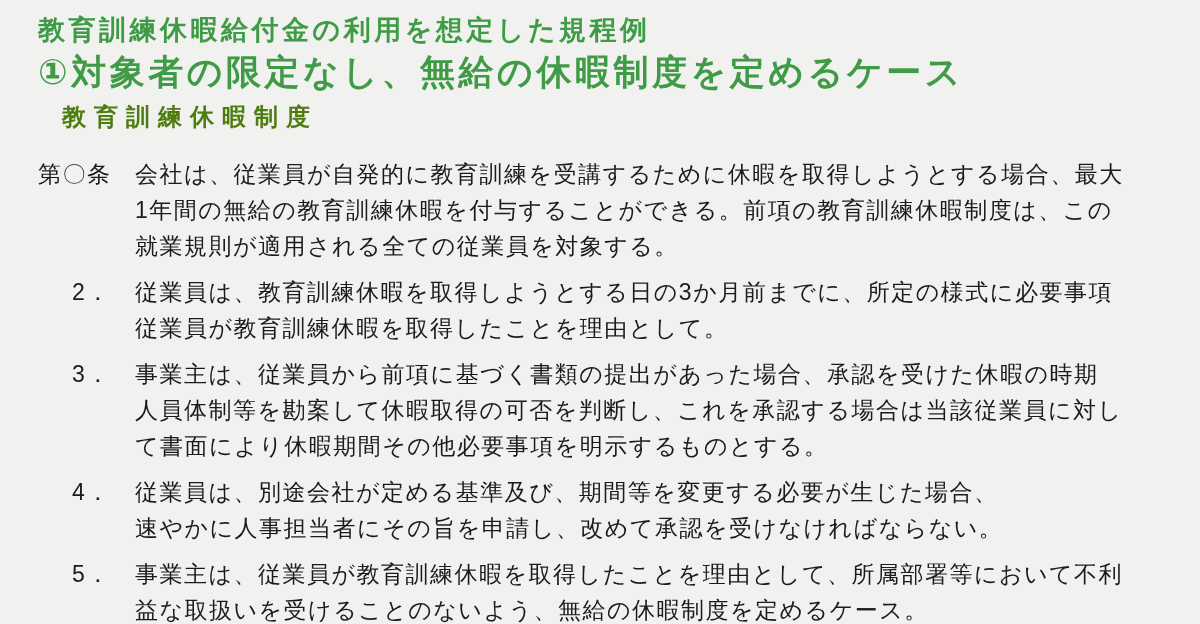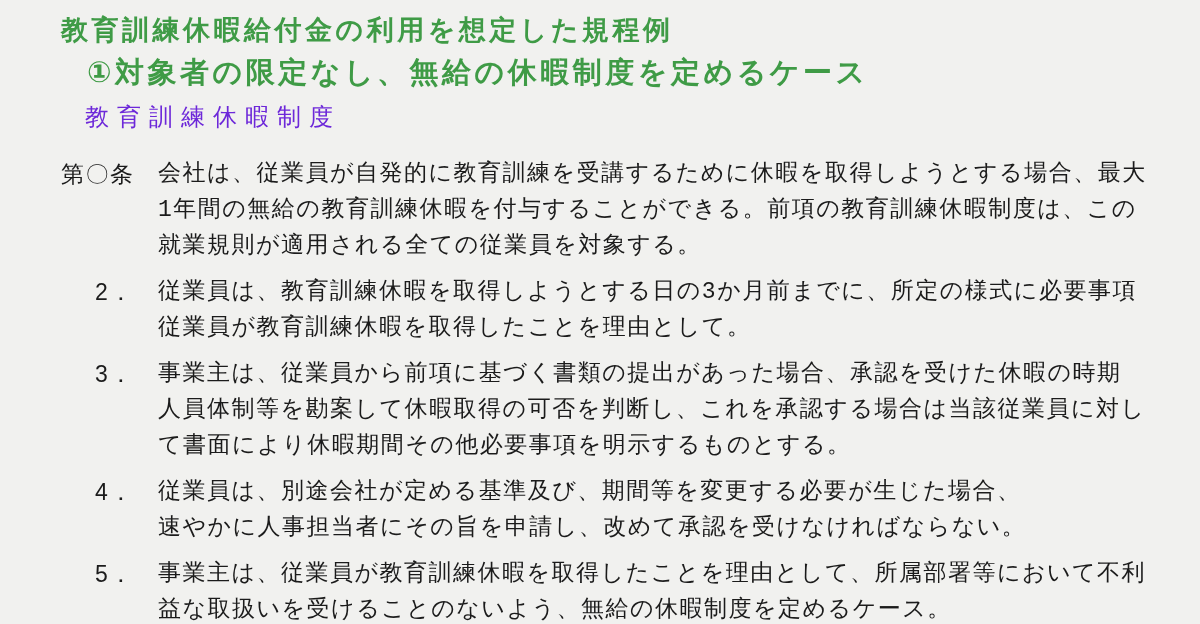--- a/index.html
+++ b/index.html
@@ -9,46 +9,45 @@
     overflow: hidden;
   }
   body {
     background: #f1f1ef;
     color: #1b1b1b;
     font-family: "Liberation Sans", "DejaVu Sans", sans-serif;
   }
   .page {
     width: 1200px;
     height: 624px;
-    padding: 14px 20px 0 61px;
+    padding: 14px 20px 0 38px;
     background: #f1f1ef;
   }
   .doc-title {
     color: #3f9b46;
     font-size: 27px;
     font-weight: bold;
     letter-spacing: 3.5px;
     line-height: 32px;
     margin-bottom: 10px;
     white-space: nowrap;
   }
   .doc-case-title {
     color: #3f9b46;
-    font-size: 29px;
+    font-size: 35px;
     font-weight: bold;
     letter-spacing: 3.5px;
     line-height: 32px;
     margin-bottom: 14px;
     white-space: nowrap;
-    margin-left: 26px;
   }
   .section-heading {
-    color: #6d28d9;
+    color: #4d7c0f;
     font-size: 24px;
-    font-weight: normal;
+    font-weight: bold;
     letter-spacing: 8px;
     line-height: 30px;
     margin-left: 24px;
     margin-bottom: 20px;
     white-space: nowrap;
   }
   .clauses {
     font-size: 23px;
     line-height: 36px;
     letter-spacing: 1.5px;
@@ -64,21 +63,20 @@
   .clause-label {
     flex: 0 0 97px;
     white-space: nowrap;
   }
   .clause.numbered .clause-label {
     padding-left: 34px;
   }
   .clause-text {
     flex: 1 1 auto;
     white-space: pre-line;
-    font-family: Liberation Mono, monospace;
   }
 </style>
 </head>
 <body>
 
 <div class="page">
 
   <div class="doc-title">教育訓練休暇給付金の利用を想定した規程例</div>
 
   <div class="doc-case-title">①対象者の限定なし、無給の休暇制度を定めるケース</div>

